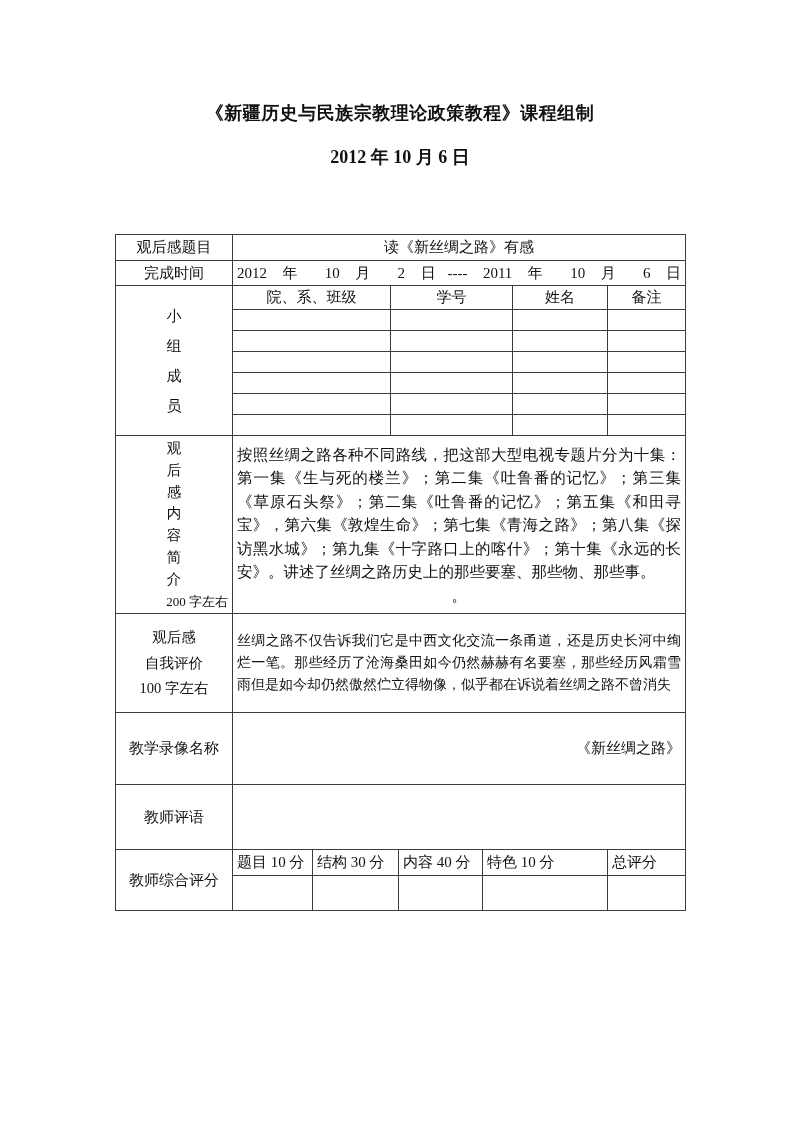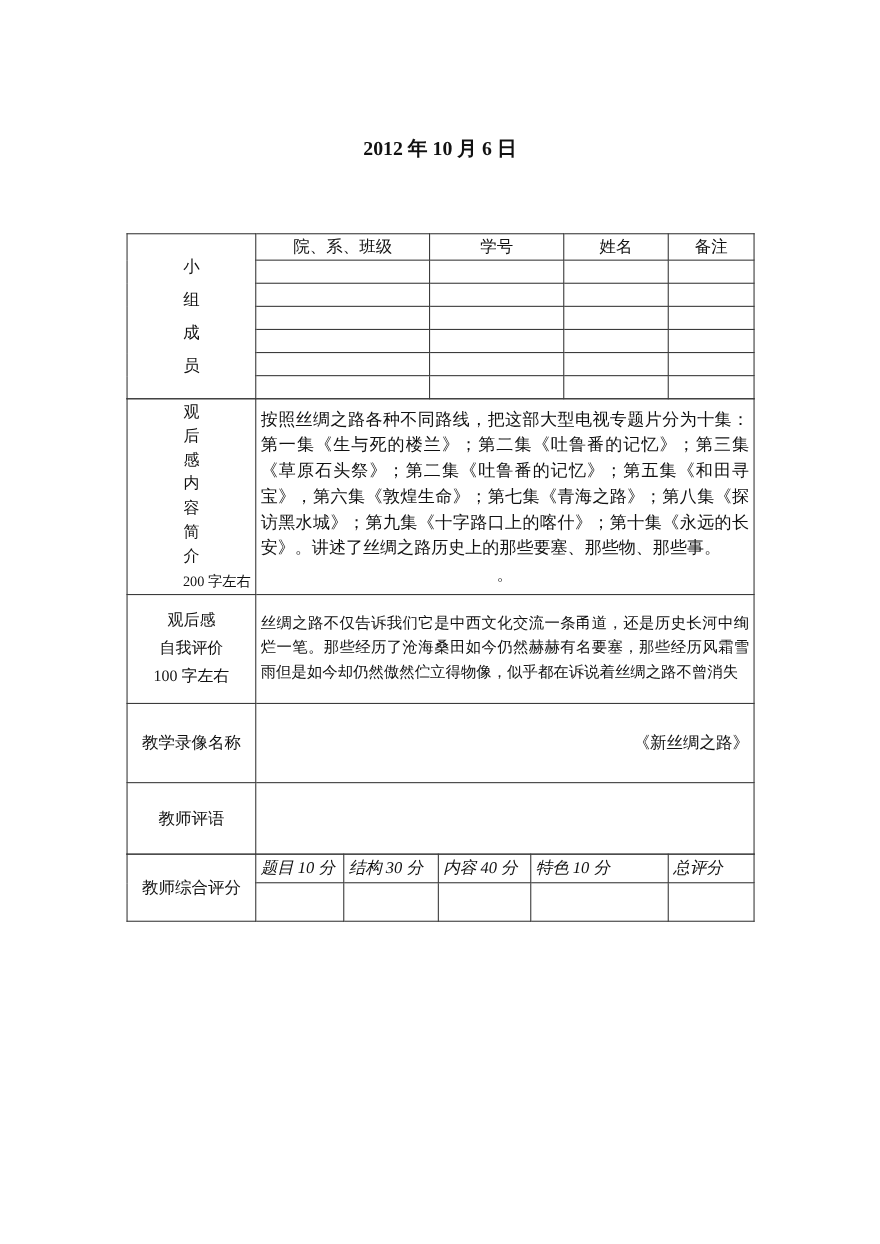--- a/index.html
+++ b/index.html
@@ -52,32 +52,49 @@
   
   .summary-cell { height: 167px; vertical-align: top; padding: 3px 8px; }
   .summary-text { font-size: 15.5px; line-height: 23.5px; text-align: justify; }
   .summary-period { text-align: center; font-size: 15.5px; line-height: 23px; }
   .selfeval-cell { height: 99px; vertical-align: top; padding: 4px 8px; }
   .selfeval-text { font-size: 14px; line-height: 22px; text-align: justify; }
   .selfeval-label div { line-height: 1.75; font-size: 14.5px; }
   .video-cell { height: 72px; vertical-align: top; padding-top: 8px; text-align: right; }
   .comment-cell { height: 65px; }
   
-  .score-header-cell { height: 26px; font-size: 14.5px; padding-left: 9px; font-style: italic; }
+  .score-header-cell { height: 26px; font-size: 14.5px; padding-left: 9px; }
   .score-empty-cell { height: 35px; }
 </style>
 </head>
 <body>
 
 <div class="page">
 
+  <div class="doc-title">《新疆历史与民族宗教理论政策教程》课程组制</div>
   <div class="doc-date">2012 年 10 月 6 日</div>
 
   <div class="form">
 
+    <table>
+      <colgroup>
+          <col style="width:117px">
+          <col style="width:453px">
+        </colgroup>
+      <tbody>
+          <tr style="height:26px">
+        <td class="label-cell">观后感题目</td>
+        <td class="center-cell">读《新丝绸之路》有感</td>
+      </tr>
+      <tr style="height:25px">
+        <td class="label-cell">完成时间</td>
+        <td class="time-cell">2012 年 10 月 2 日---- 2011 年 10 月 6 日</td>
+      </tr>
+    </tbody>
+      </table>
 
     <table>
       <colgroup>
         <col style="width:117px">
           <col style="width:158px">
           <col style="width:122px">
         <col style="width:95px">
           <col style="width:78px">
       </colgroup>
       <tbody>

